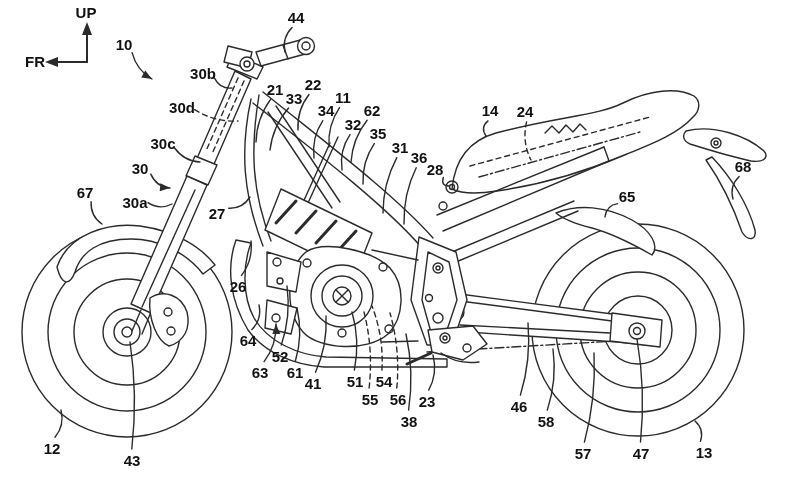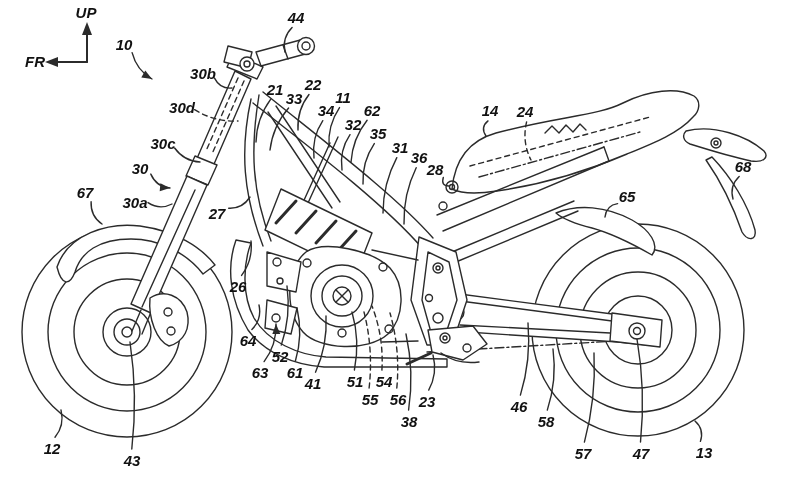--- a/index.html
+++ b/index.html
@@ -1,17 +1,17 @@
 <!DOCTYPE html>
 <html style="--lc: #2b2b2b; --tc: #111111;"><head>
 <meta charset="utf-8">
 <style>
   html,body{margin:0;padding:0;background:#fff;}
   .canvas{position:relative;width:800px;height:487px;background:#fff;overflow:hidden;
-          font-family:"Liberation Sans",sans-serif;font-style:italic;}
+          font-family:"Liberation Sans",sans-serif;}
   svg{display:block;}
   .ln{fill:none;stroke:var(--lc,#2b2b2b);stroke-width:1.4;stroke-linecap:round;stroke-linejoin:round;}
   .fw{fill:#ffffff;stroke:var(--lc,#2b2b2b);stroke-width:1.4;stroke-linecap:round;stroke-linejoin:round;}
   .thick{stroke-width:3;}
   .med{stroke-width:2;}
   .dash{stroke-dasharray:5 4;}
   .dashdot{stroke-dasharray:9 3 2 3;}
   text.ref{font-family:"Liberation Sans",sans-serif;font-size:15px;font-weight:700;
            fill:var(--tc,#111);}
   text.axis{font-family:"Liberation Sans",sans-serif;font-size:15px;font-weight:700;

